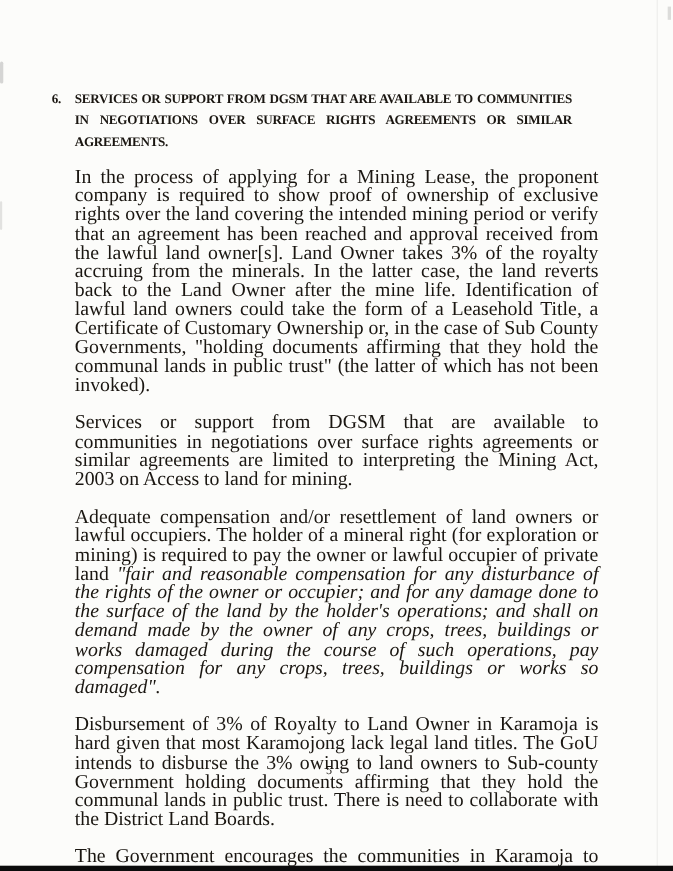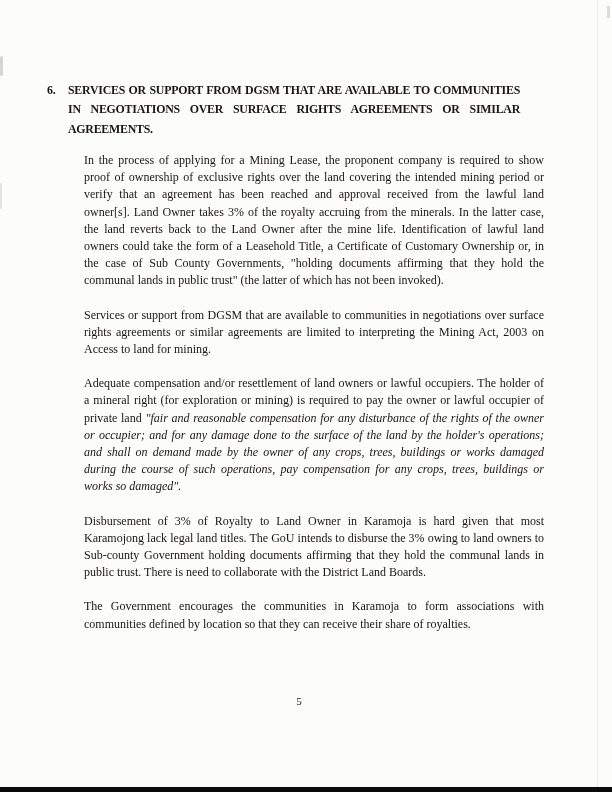--- a/index.html
+++ b/index.html
@@ -38,24 +38,24 @@
     flex:1;
     text-align:justify;
     padding-right:24px;
   }
   .paras{
     margin-left:21px;
     margin-top:13px;
     width:476px;
   }
   .paras p{
-    font-size:12px;
+    font-size:18px;
     line-height:17.2px;
     text-align:justify;
-    margin:0 0 17px 16px;
+    margin:0 0 17px 0;
     color:var(--ink);
   }
   .run-regular{font-style:normal;font-weight:400;}
   .run-bold{font-weight:400;}
   .run-italic{font-style:italic;}
   .page-number{
     position:absolute;
     left:0;right:14px;
     top:695px;
     text-align:center;

